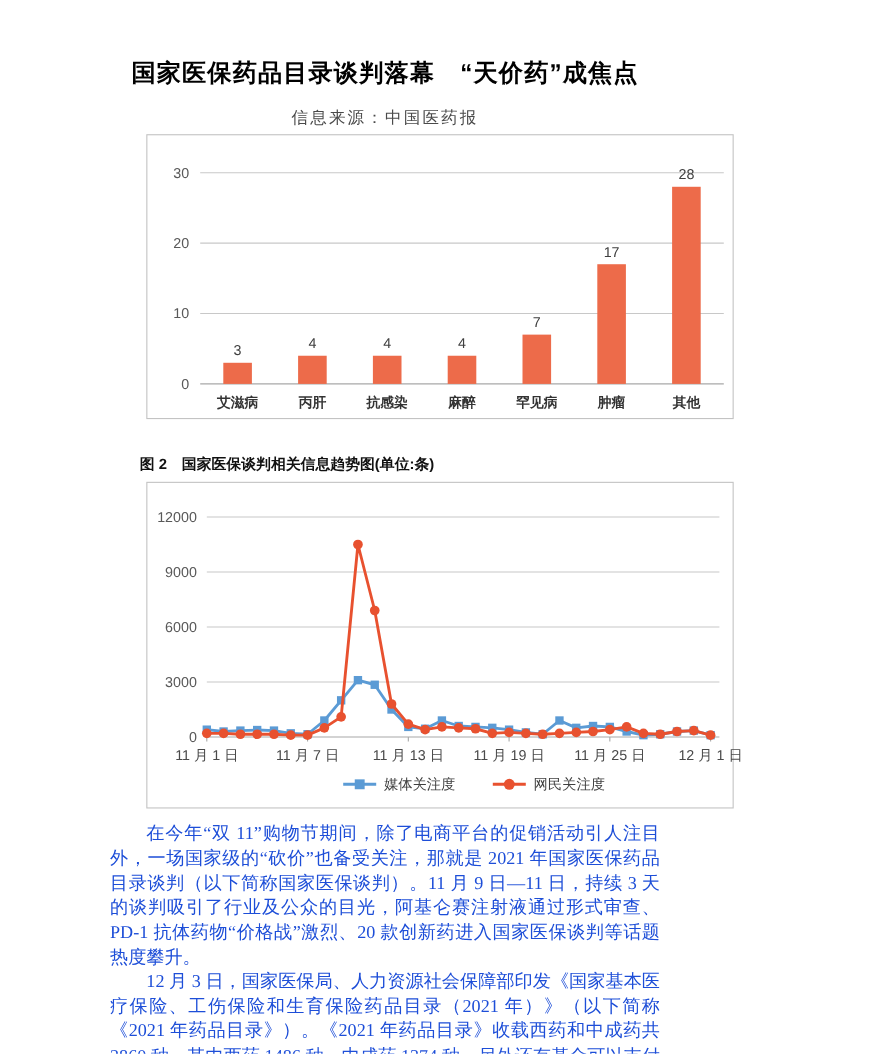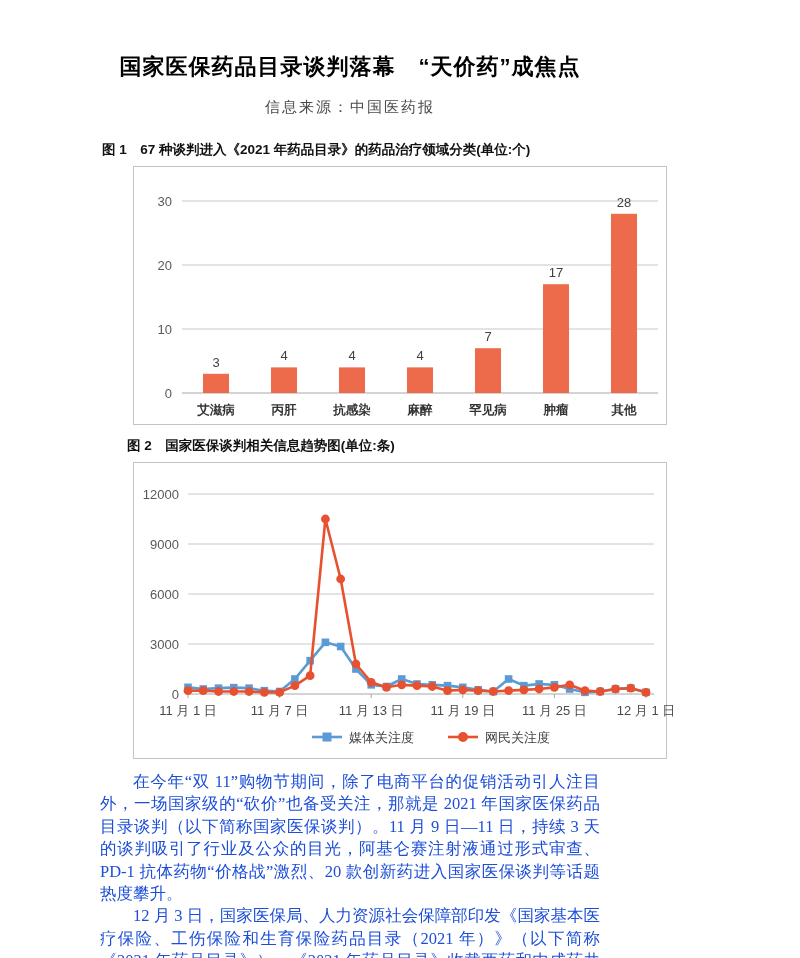--- a/index.html
+++ b/index.html
@@ -11,54 +11,53 @@
   }
   .page { width:700px; height:958px; padding:52px 100px 0 100px; }
   .title {
     text-align:center;
     font-family:"Liberation Sans","DejaVu Sans",sans-serif;
     font-weight:bold; font-size:22px; letter-spacing:1px;
     color:#000; margin-bottom:16px; white-space:nowrap;
   }
   .source {
     text-align:center; font-size:15px; color:#4a4a4a;
-    letter-spacing:2px; margin-bottom:24px;
+    letter-spacing:2px; margin-bottom:5px;
   }
   .fig-caption {
     font-family:"Liberation Sans","DejaVu Sans",sans-serif;
     font-weight:bold; font-size:13.5px; color:#111;
     margin:4px 0 7px 2px;
   }
   .chart-box {
     width:534px; margin-left:33px; background:#fff;
     border:1px solid #c3c3c3; padding:8px 0 4px 0;
   }
   .chart-box svg { display:block; overflow:visible; }
-  .fig2-caption { margin-top:12px;padding-left:25px; }
+  .fig2-caption { margin-top:32px;padding-left:25px; }
   .body-text { margin-top:12px; }
   .body-text p {
     font-size:16.5px; line-height:22.4px; text-align:justify;
     text-indent:2em; color:#1d4ed8;
   }
   .tick-label { font-family:"Liberation Sans","DejaVu Sans",sans-serif; font-size:13px; fill:#595959; }
   .bar-value  { font-family:"Liberation Sans","DejaVu Sans",sans-serif; font-size:13px; fill:#3f3f3f; }
   .cat-label  { font-family:"Liberation Sans","DejaVu Sans",sans-serif; font-size:12.5px; font-weight:600; fill:#333; }
   .x-label    { font-family:"Liberation Sans","DejaVu Sans",sans-serif; font-size:13px; fill:#4a4a4a; }
   .legend-label { font-family:"Liberation Sans","DejaVu Sans",sans-serif; font-size:13px; fill:#3f3f3f; }
 </style>
 </head>
 <body>
 
 <div class="page">
 
   <h1 class="title">国家医保药品目录谈判落幕　“天价药”成焦点</h1>
 
   <div class="source">信息来源：中国医药报</div>
 
-  <div class="fig-caption">图 1　67 种谈判进入《2021 年药品目录》的药品治疗领域分类(单位:个)</div>
 
   <div class="chart-box">
     <svg id="chart-0" width="534" height="245">
         <line x1="48" y1="218" x2="524" y2="218" stroke="#a8a8a8" stroke-width="1"></line>
         <text x="38" y="222.5" text-anchor="end" class="tick-label">0</text>
         <line x1="48" y1="154" x2="524" y2="154" stroke="#c8c8c8" stroke-width="1"></line>
         <text x="38" y="158.5" text-anchor="end" class="tick-label">10</text>
         <line x1="48" y1="90" x2="524" y2="90" stroke="#c8c8c8" stroke-width="1"></line>
         <text x="38" y="94.5" text-anchor="end" class="tick-label">20</text>
         <line x1="48" y1="26" x2="524" y2="26" stroke="#c8c8c8" stroke-width="1"></line>

